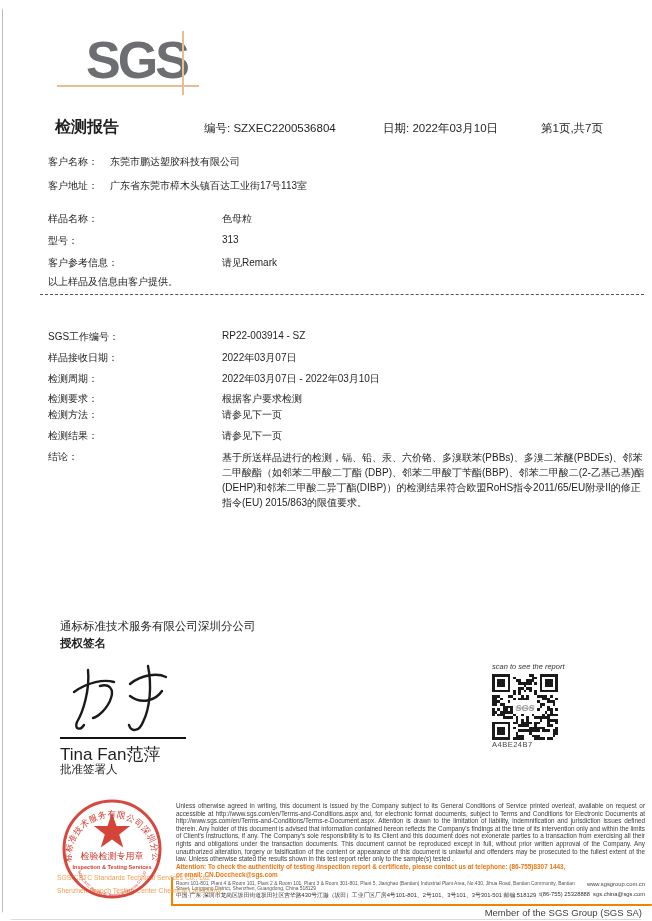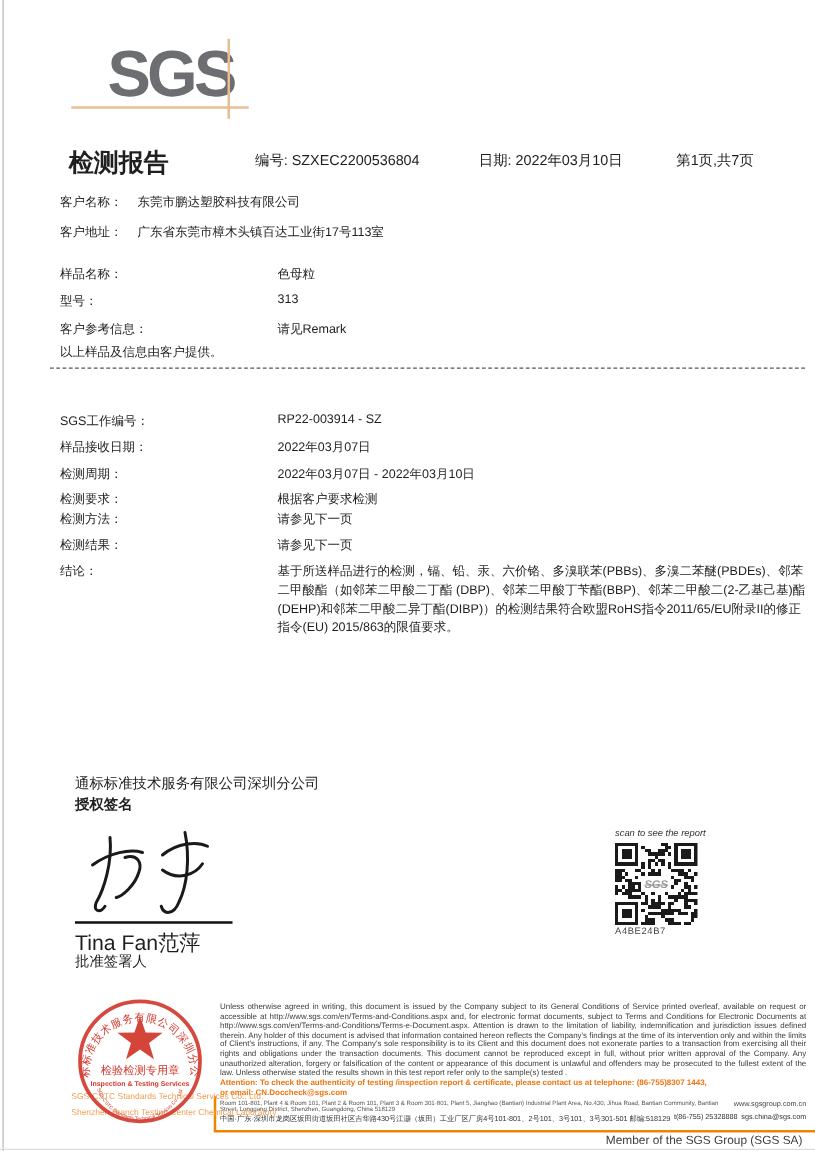--- a/index.html
+++ b/index.html
@@ -1,28 +1,28 @@
 <!DOCTYPE html>
 <html><head>
 <meta charset="utf-8">
 <style>
   html,body{margin:0;padding:0;background:#fff;}
   .page{position:relative;width:652px;height:921px;background:#fff;overflow:hidden;
-        font-family:"Liberation Sans","DejaVu Sans",sans-serif;color:#1f1f1f;}
+        font-family:"Liberation Sans","DejaVu Sans",sans-serif;color:#1f1f1f;border-radius:18px;}
   .abs{position:absolute;}
   .edge-left{left:2px;top:0;height:100%;width:1px;background:#bcbcbc;}
   .edge-bottom{left:0;right:0;bottom:1px;height:1px;background:#dcdcdc;}
 
   
   .logo{left:86px;top:34px;font-size:52px;font-weight:bold;color:#6d6e71;letter-spacing:-3px;line-height:1;}
   .crop-h{left:57px;top:85px;width:142px;height:2px;background:#e7bd93;}
   .crop-v{left:182px;top:31px;width:2px;height:64px;background:#e7bd93;}
 
   
-  .title{left:55px;top:117px;font-size:20px;font-weight:bold;}
+  .title{left:55px;top:117px;font-size:16px;font-weight:bold;}
   .hdr{font-size:11.5px;top:121px;white-space:nowrap;}
   .hdr-no{left:204px;}
   .hdr-date{left:383px;text-align:right;}
   .hdr-page{left:541px;}
 
   
   .frow{position:absolute;left:48px;font-size:10px;white-space:nowrap;}
   .frow .val{position:absolute;white-space:nowrap;}
   .vA{left:62px;text-align:right;}
   .vB{left:174px;}

